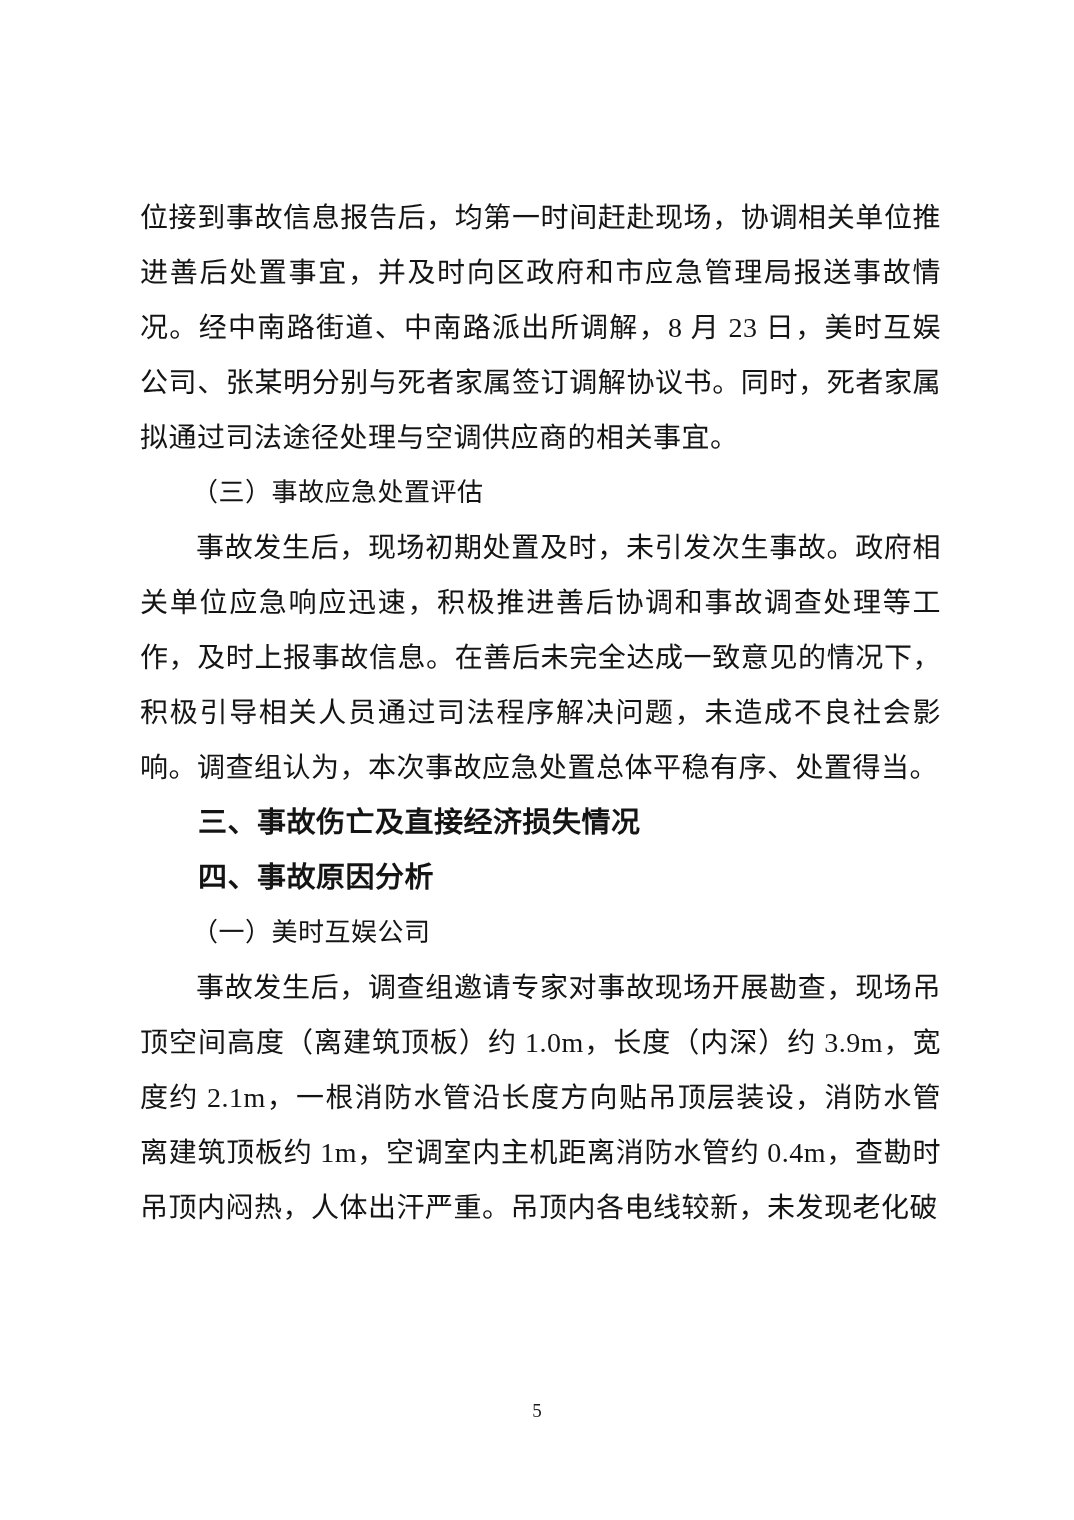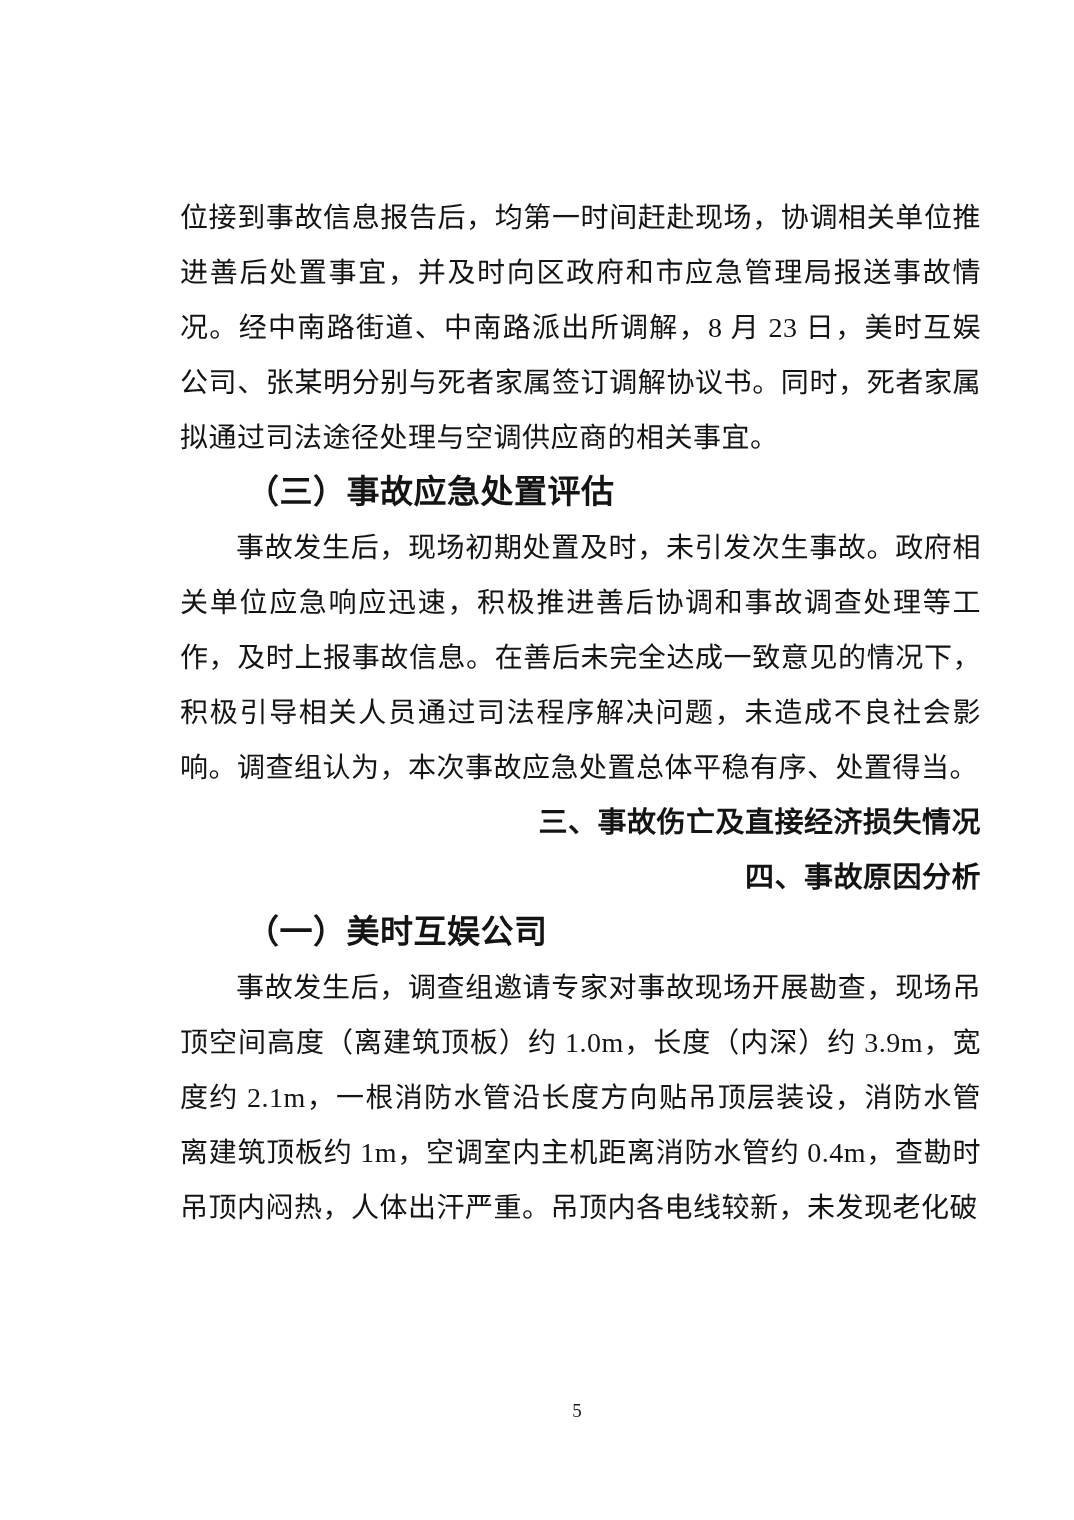--- a/index.html
+++ b/index.html
@@ -1,15 +1,15 @@
 <!DOCTYPE html>
 <html lang="zh-CN"><head>
 <meta charset="utf-8">
 <style>
-  * { box-sizing: border-box; margin-left: 40px; }
+  * { box-sizing: border-box; }
   html, body {
     margin: 0;
     padding: 0;
     background: #ffffff;
   }
   .page {
     position: relative;
     width: 1074px;
     height: 1520px;
     margin: 0 auto;
@@ -32,37 +32,36 @@
     text-align: justify;
     text-justify: inter-character;
     word-break: break-all;
     overflow-wrap: break-word;
   }
   .para.indent2 {
     text-indent: 2em;
   }
   .sub-heading {
     margin: 0;
-    font-size: 33px;
+    font-size: 26px;
     line-height: 55px;
     letter-spacing: 0.5px;
     text-indent: 2em;
-    font-weight: bold;
+    font-weight: normal;
     font-style: normal;
     font-family: "Liberation Serif", "DejaVu Serif", serif;
   }
   .main-heading {
     margin: 0;
     font-size: 29px;
     line-height: 55px;
     letter-spacing: 0.5px;
     text-indent: 2em;
     font-weight: bold;
     font-family: "Liberation Sans", "DejaVu Sans", sans-serif;
-    text-align: right;
   }
   .page-number {
     position: absolute;
     left: 0;
     top: 1398px;
     width: 100%;
     text-align: center;
     font-size: 19px;
     line-height: 26px;
     font-family: "Liberation Serif", "DejaVu Serif", serif;

